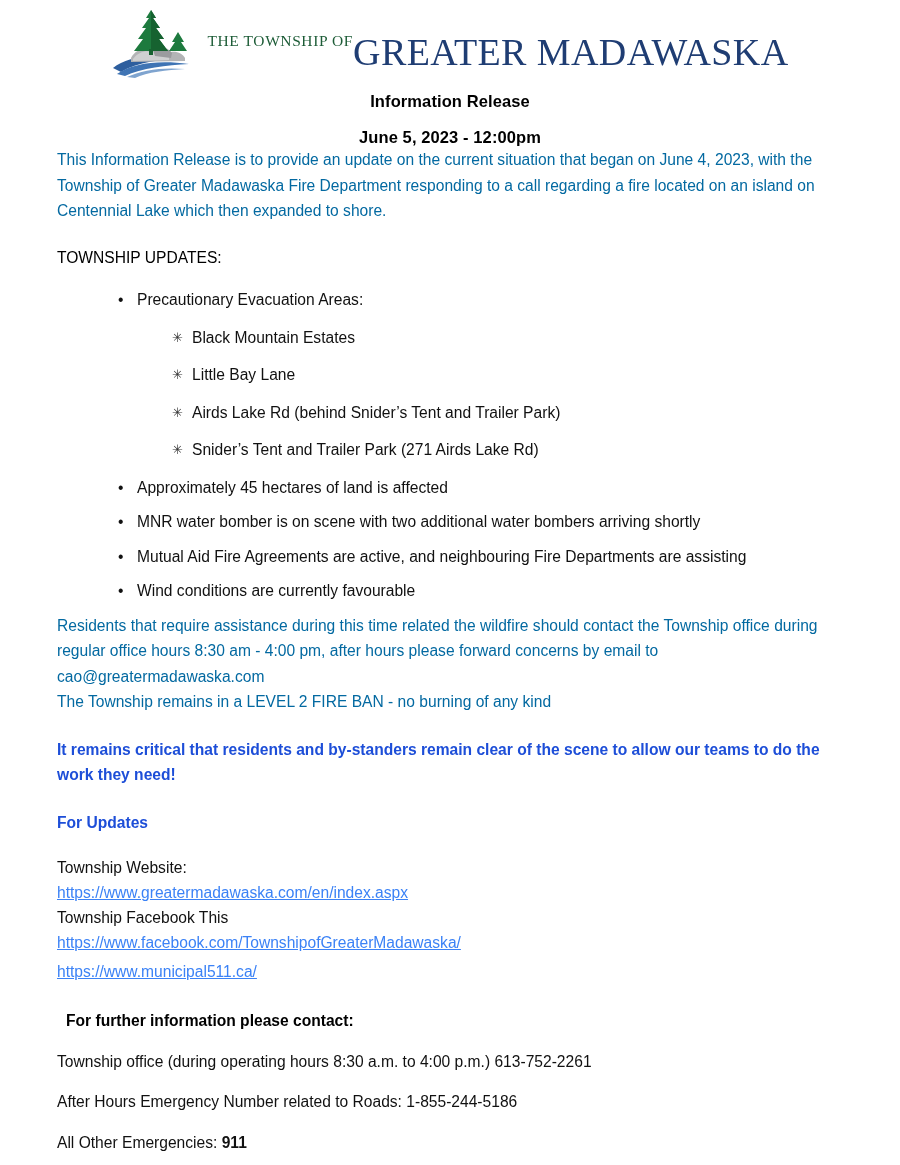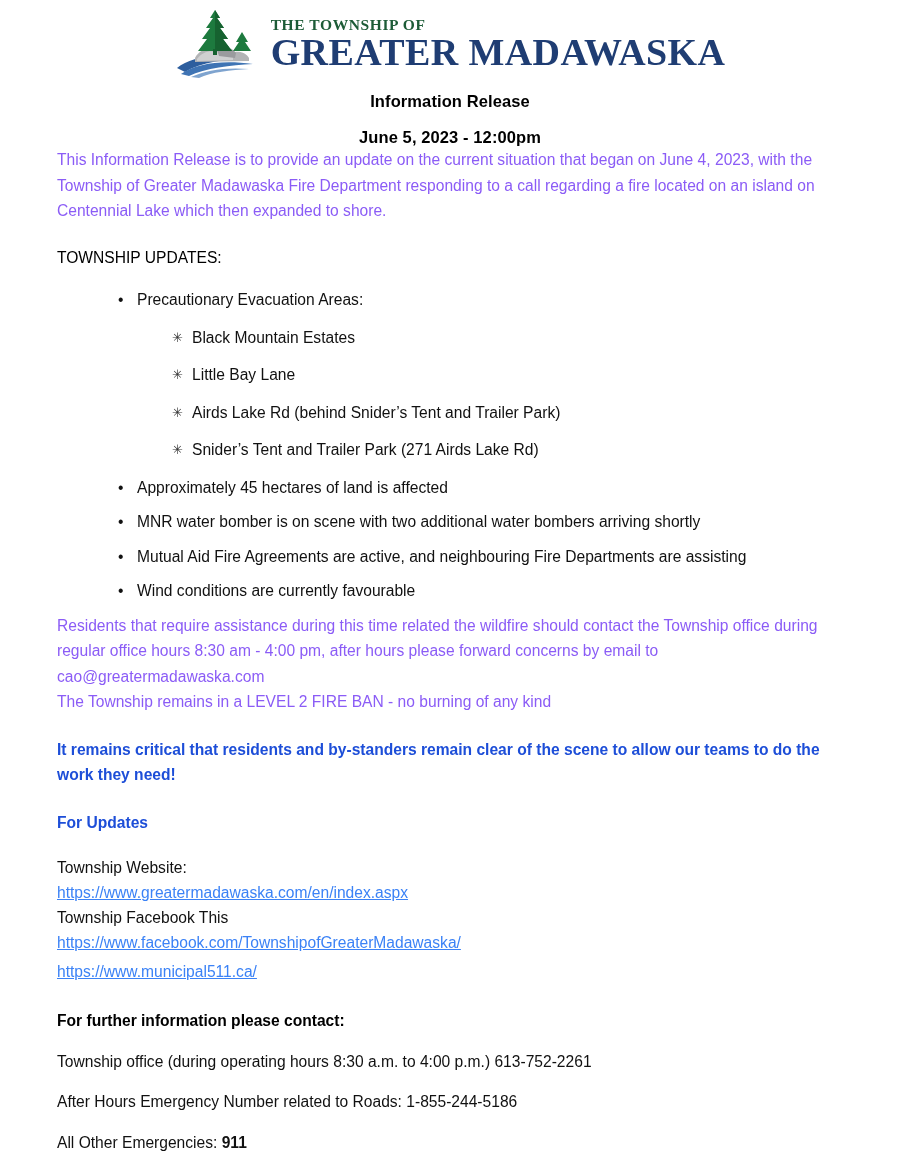--- a/index.html
+++ b/index.html
@@ -41,25 +41,24 @@
   .logo-mark {
     width: 98px;
     height: 72px;
     position: relative;
     flex: none;
     margin-right: 2px;
   }
   .logo-mark svg { display: block; }
   .logo-words {
     display: flex;
-    flex-direction: column;
+    flex-direction: row;
     justify-content: space-between;
     padding-bottom: 6px;
     margin-left: -4px;
-    font-weight: bold;
   }
   .logo-line1 {
     font-family: "Liberation Serif", serif;
     font-size: 15.5px;
     letter-spacing: 0.6px;
     color: #1d5c37;
     line-height: 1;
     margin-bottom: 1px;
     white-space: nowrap;
   }
@@ -92,21 +91,21 @@
 
   
   .content {
     padding: 0 57px 0 57px;
     box-sizing: border-box;
   }
   p.para {
     font-size: 15.6px;
     line-height: 25.5px;
     margin: 0;
-    color: #8b5cf6;
+    color: #0369a1;
   }
   .spacer-para { margin-top: 22px; }
   .section-head {
     font-size: 15.6px;
     line-height: 25.5px;
     font-weight: normal;
     margin: 0;
     margin-top: 21px;
     color: #000;
   }
@@ -182,21 +181,21 @@
     margin: 0;
     width: fit-content;
   }
   .link-gap { height: 4px; }
 
   
   .contact-head {
     font-size: 15.6px;
     font-weight: bold;
     line-height: 25.5px;
-    margin: 0;
+    margin: 9px;
     margin-top: 24px;
     color: #000;
   }
   .contact-line {
     font-size: 15.6px;
     line-height: 25.5px;
     margin: 0;
     margin-top: 15px;
     color: #111;
   }

